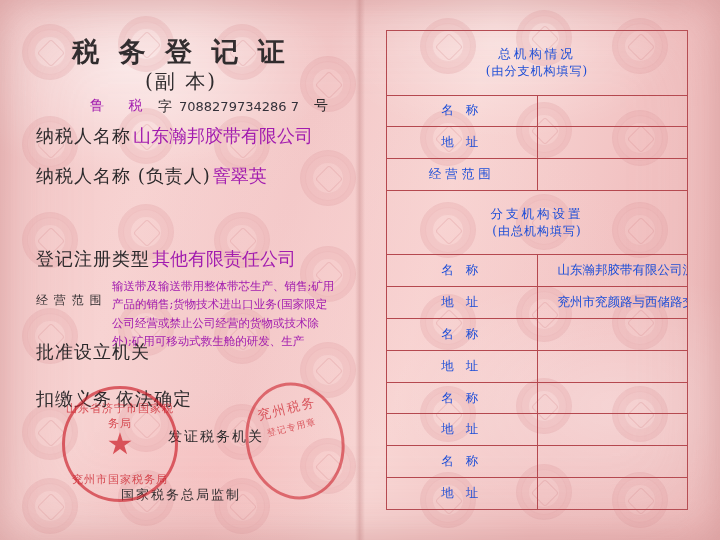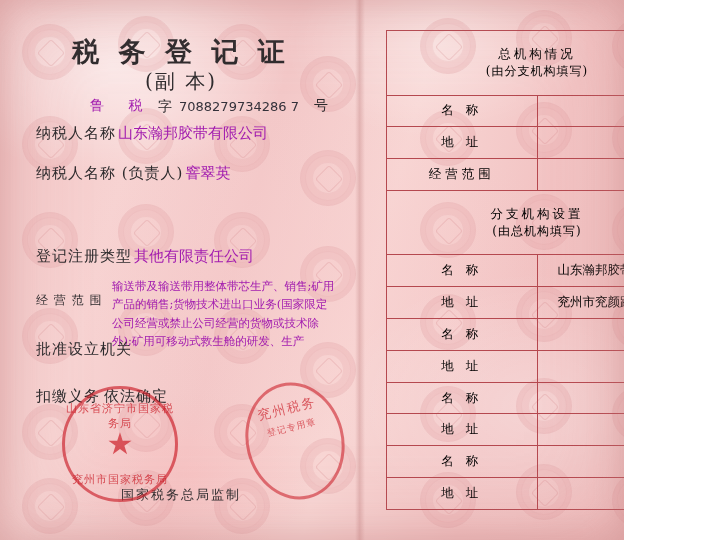--- a/index.html
+++ b/index.html
@@ -2,21 +2,21 @@
 <html><head>
 <meta charset="utf-8">
 <style>
   html, body {
     margin: 0;
     padding: 0;
     background: #ffffff;
   }
   #page {
     position: relative;
-    width: 624px;
+    width: 720px;
     height: 540px;
     overflow: hidden;
     background: #f6cfcf;
     font-family: "DejaVu Sans", sans-serif;
   }
   
   .paper {
     position: absolute;
     inset: 0;
     background:
@@ -116,21 +116,21 @@
     font-size: 14px;
     color: #2c2a2c;
   }
   .code-row .c1 { position:absolute; left: 24px;  top: 0; letter-spacing: 10px; font-family:"DejaVu Serif", serif;}
   .code-row .c2 { position:absolute; left: 92px;  top: 1px; font-family:"DejaVu Serif", serif;}
   .code-row .c3 { position:absolute; left: 113px; top: 2px; font-size: 13px; letter-spacing: 0px; }
   .code-row .c4 { position:absolute; left: 248px; top: 0; font-family:"DejaVu Serif", serif;}
 
   .field {
     position: absolute;
-    font-size: 15px;
+    font-size: 18px;
     color: #2c2a2c;
     white-space: nowrap;
   }
   .flabel {
     font-family: "DejaVu Serif", serif;
     letter-spacing: 1px;
   }
   .fval {
     font-family: "DejaVu Sans", sans-serif;
     color: #34313a;
@@ -189,21 +189,21 @@
   }
   table.reg {
     border-collapse: collapse;
     width: 302px;
     height: 480px;
     table-layout: fixed;
   }
   table.reg td {
     border: 1px solid #b5484f;
     font-size: 12.5px;
-    color: #000000;
+    color: #1d4ed8;
     padding: 0 20px;
     font-family: "DejaVu Serif", serif;
   }
   td.hdr {
     text-align: center;
     font-size: 14px;
     letter-spacing: 3px;
     line-height: 1.45;
     padding: 5px 0;
   }
@@ -318,20 +318,21 @@
     </div>
 
     <div class="field" style="left:36px; top:340px;">
       <span class="flabel">批准设立机关</span>
     </div>
 
     <div class="field" style="left:36px; top:387px;">
       <span class="flabel">扣缴义务</span><span class="flabel" style="margin-left:4px;">依法确定</span>
     </div>
 
+    <div class="field" style="left:168px; top:428px; font-size:14px; letter-spacing:2px;">发证税务机关</div>
 
     <div class="bottom-note">国家税务总局监制</div>
 
     <div class="seal" style="left:62px; top:386px; width:116px; height:116px;">
       <div class="arc top">山东省济宁市国家税务局</div>
       <div class="star">★</div>
       <div class="arc bottom">兖州市国家税务局</div>
     </div>
 
     <div class="seal-oval" style="left:246px; top:382px; width:98px; height:118px;">

